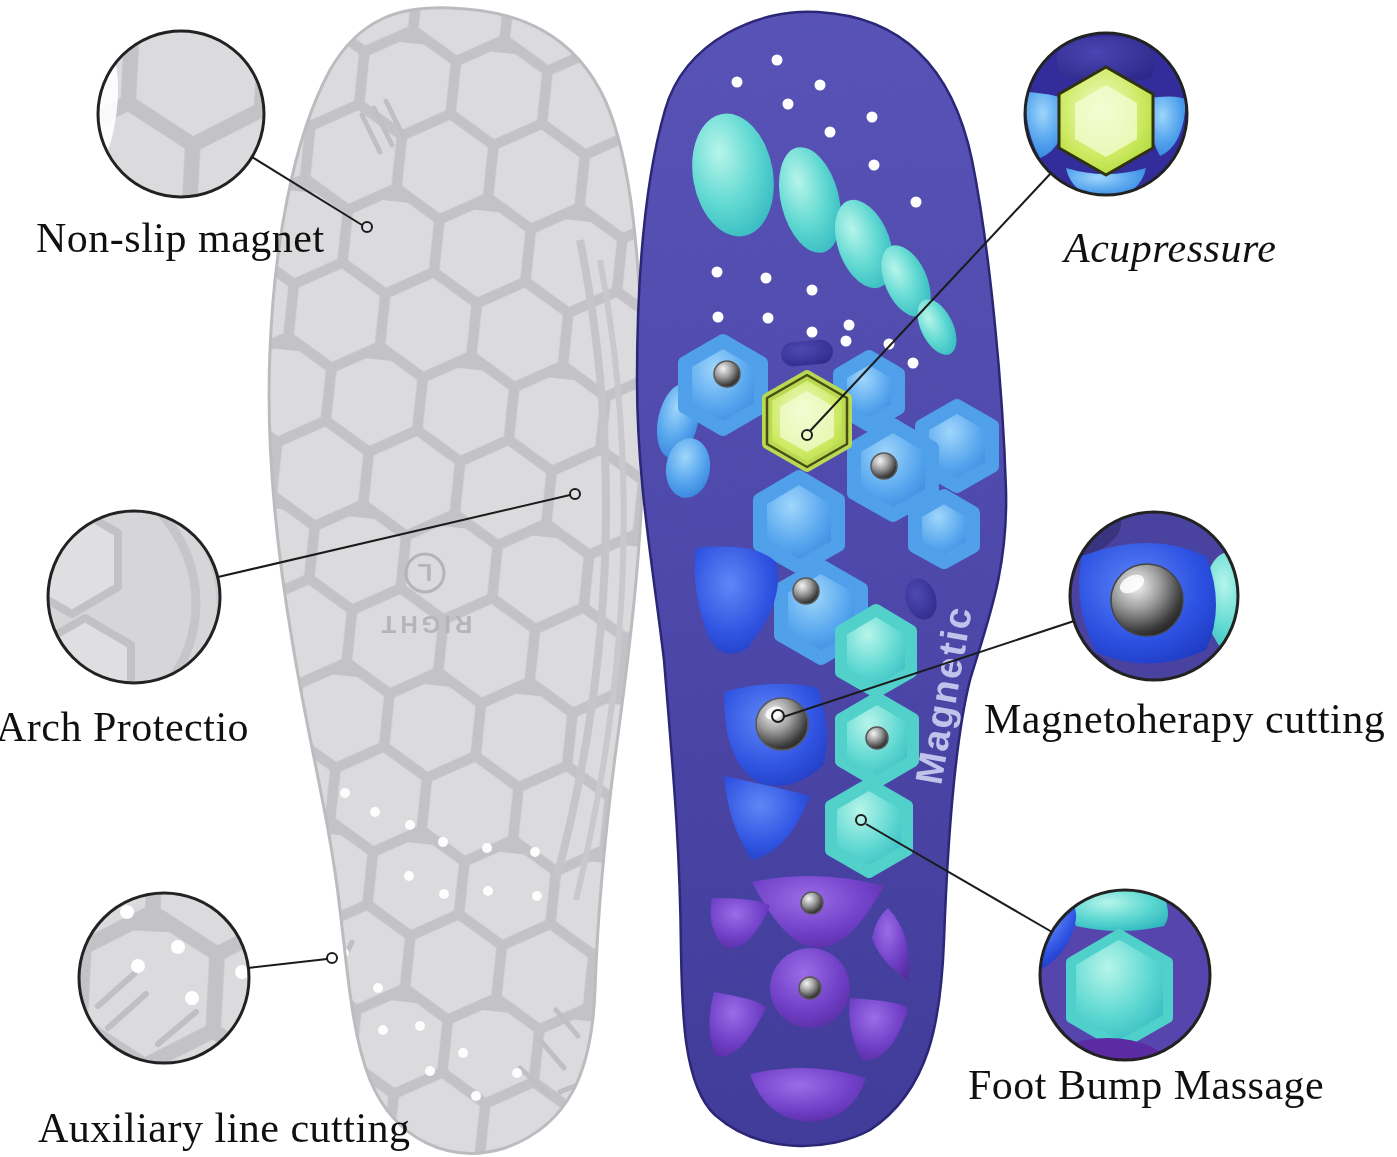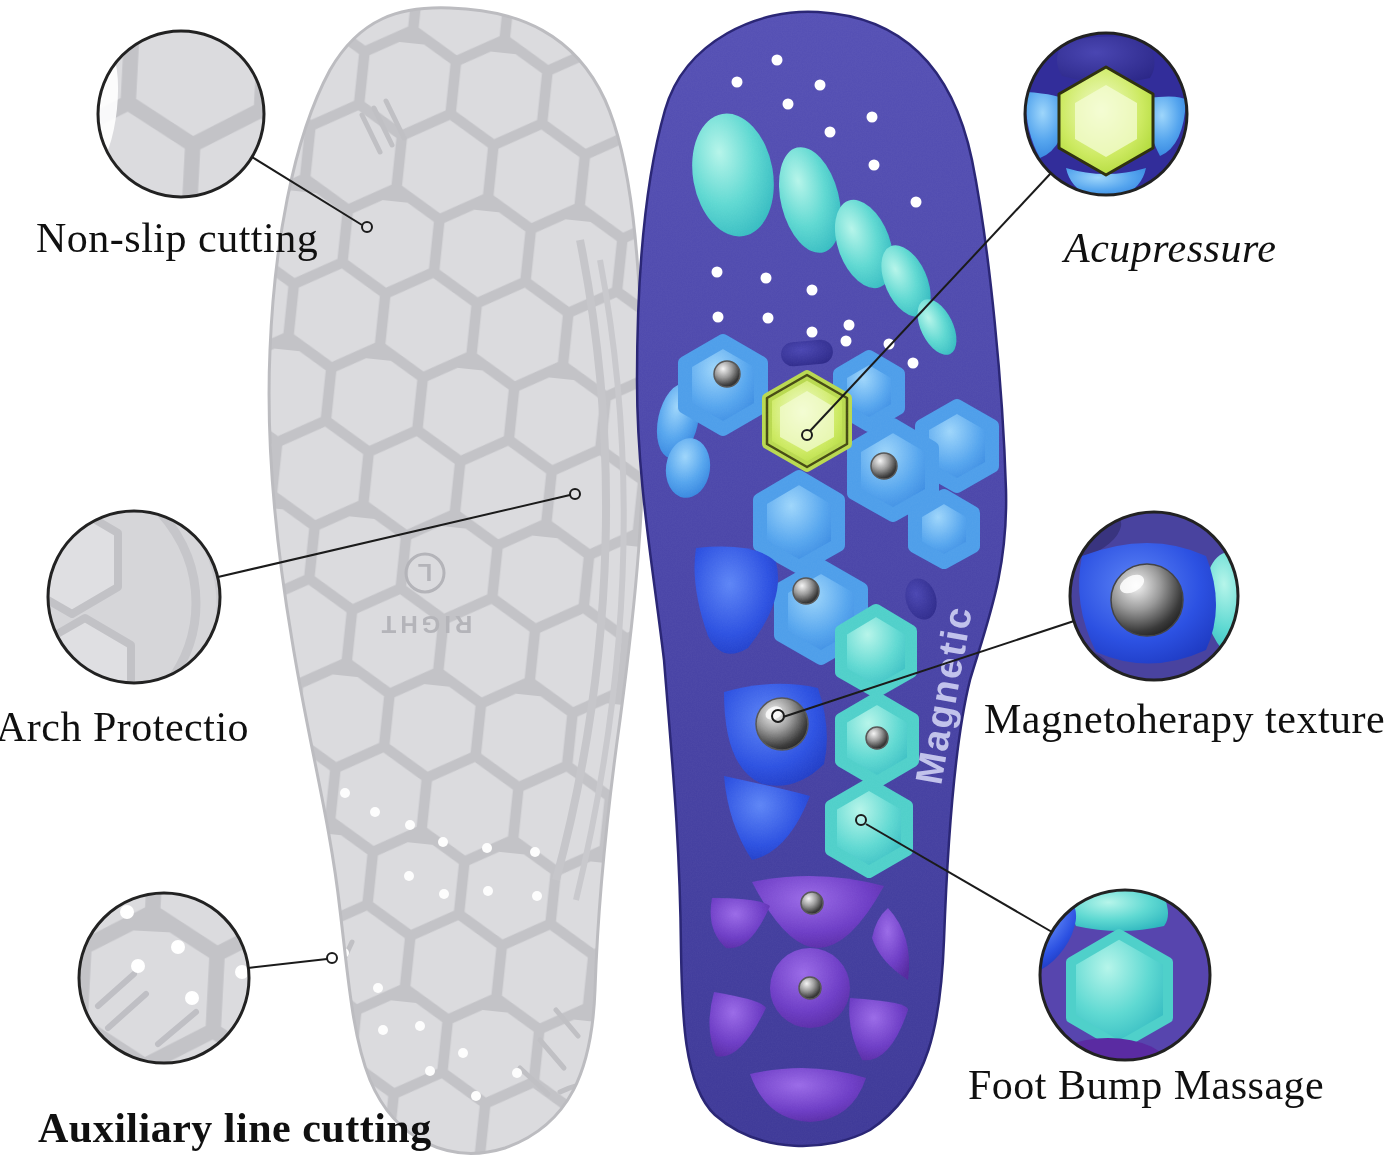--- a/index.html
+++ b/index.html
@@ -344,19 +344,19 @@
     <circle cx="575" cy="494" r="5" fill="rgba(255,255,255,0.15)"></circle>
     <path d="M1074,621 L783,717"></path>
     <circle cx="778" cy="716" r="6" fill="rgba(255,255,255,0.15)"></circle>
     <path d="M248,968 L327,959"></path>
     <circle cx="332" cy="958" r="5" fill="rgba(255,255,255,0.15)"></circle>
     <path d="M1052,932 L866,824"></path>
     <circle cx="861" cy="820" r="5" fill="rgba(255,255,255,0.15)"></circle>
   </g>
 </svg>
 
-  <div class="lbl" style="left:36px;top:214px;">Non-slip cutting</div>
+  <div class="lbl" style="left:36px;top:214px;">Non-slip magnet</div>
   <div class="lbl" style="left:1064px;top:224px;font-style:italic;">Acupressure</div>
   <div class="lbl" style="left:-4px;top:703px;">Arch Protectio</div>
-  <div class="lbl" style="left:984px;top:695px;">Magnetoherapy texture</div>
-  <div class="lbl" style="left:38px;top:1104px;font-weight:bold;">Auxiliary line cutting</div>
+  <div class="lbl" style="left:984px;top:695px;">Magnetoherapy cutting</div>
+  <div class="lbl" style="left:38px;top:1104px;">Auxiliary line cutting</div>
   <div class="lbl" style="left:968px;top:1061px;">Foot Bump Massage</div>
 </div>
 
 </body></html>

